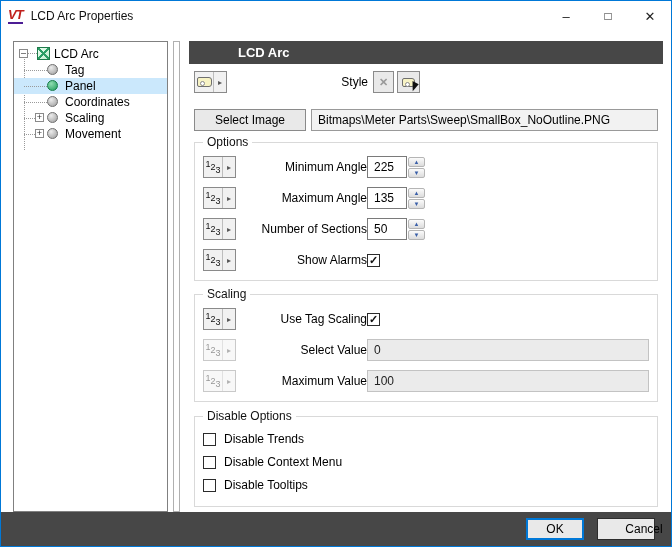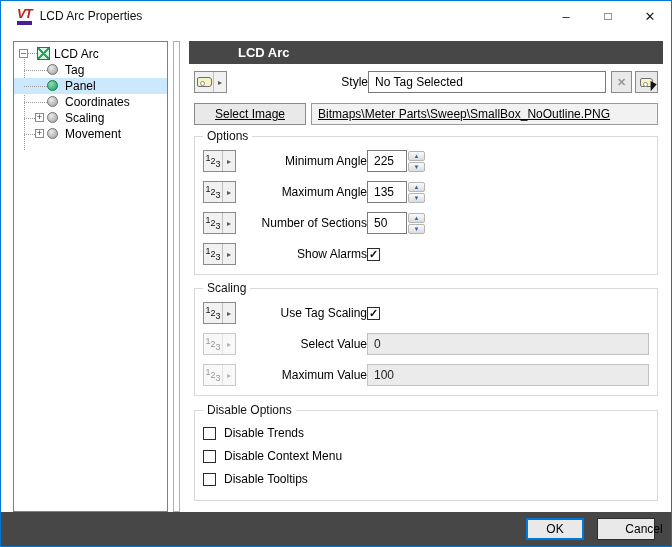--- a/index.html
+++ b/index.html
@@ -7,21 +7,21 @@
   body { font-family:"Liberation Sans", sans-serif; }
 
   .dialog {
     position:relative; width:672px; height:547px;
     background:#fff; border:1px solid #0078d7;
     font-size:12px; color:#000; overflow:hidden;
   }
 
   
   .titlebar { position:absolute; left:0; top:0; right:0; height:30px; background:#fff; display:flex; align-items:center; }
-  .vtlogo { margin-left:16px; font-weight:bold; font-style:italic; color:#c0201c; font-size:13px; letter-spacing:-1px; border-bottom:4px solid #4c1d95; line-height:12px; padding-bottom:1px; }
+  .vtlogo { margin-left:7px; font-weight:bold; font-style:italic; color:#c0201c; font-size:13px; letter-spacing:-1px; border-bottom:2px solid #4c1d95; line-height:12px; padding-bottom:1px; }
   .title-text { margin-left:8px; font-size:12px; color:#111; }
   .win-controls { margin-left:auto; display:flex; height:100%; }
   .win-btn { width:42px; height:100%; display:flex; align-items:center; justify-content:center; font-size:13px; color:#222; }
   .win-btn.max { font-size:12px; }
 
   
   .tree { position:absolute; left:12px; top:40px; width:155px; height:471px; background:#fff; border:1px solid #808080; padding-top:4px; overflow:hidden; }
   .vline { position:absolute; left:10px; top:14px; height:94px; border-left:1px dotted #9a9a9a; }
   .trow { position:relative; height:16px; line-height:16px; }
   .trow.selected { background:#cbe8fc; }
@@ -45,21 +45,21 @@
 
   
   .splitter { position:absolute; left:172px; top:40px; width:7px; height:471px; background:#fff; border:1px solid #b0b0b0; }
 
   
   .rightcol { position:absolute; left:188px; top:40px; width:474px; }
   .panel-header { height:23px; background:#474747; color:#fff; font-weight:bold; font-size:13px; line-height:23px; padding-left:49px; }
 
   .row { display:flex; align-items:center; height:22px; margin:0 5px; }
   .style-row { margin-top:7px; }
-  .image-row { margin-top:10px;text-decoration:underline; }
+  .image-row { margin-top:16px; }
 
   .splitbtn { display:flex; align-items:stretch; width:33px; height:22px; border:1px solid #8a8a8a; background:#f1f1f1; flex:none; }
   .splitbtn .cell1 { width:19px; display:flex; align-items:center; justify-content:center; border-right:1px solid #bdbdbd; }
   .splitbtn .cell2 { flex:1; display:flex; align-items:center; justify-content:center; font-size:8px; color:#555; }
   .splitbtn.disabled { opacity:.45; }
 
   .tagicon { position:relative; width:15px; height:10px; background:#f7f3c4; border:1px solid #6f6f6f; border-radius:2px 3px 3px 2px; }
   .tagicon::after { content:''; position:absolute; left:2px; top:3px; width:3px; height:3px; border-radius:50%; background:#fff; border:1px solid #8a8a8a; }
   .cursor-arrow { position:absolute; right:-3px; bottom:-5px; width:0; height:0; border-top:9px solid #111; border-left:5px solid transparent; border-right:2px solid transparent; transform:rotate(28deg); }
 
@@ -174,21 +174,20 @@
     </div>
 
     <div class="row style-row">
       <div class="splitbtn">
         <span class="cell1">
             <span class="tagicon"></span>
           </span>
         <span class="cell2">▸</span>
       </div>
       <span class="field-label">Style</span>
-      <input class="txt style-input" type="text" value="No Tag Selected" style="">
       <div class="sq-btn">
         <span class="clear-glyph">✕</span>
       </div>
       <div class="sq-btn tagpick-btn">
         <span class="tagicon" style="width:13px;height:9px;">
           <span class="cursor-arrow"></span>
         </span>
       </div>
     </div>
 

